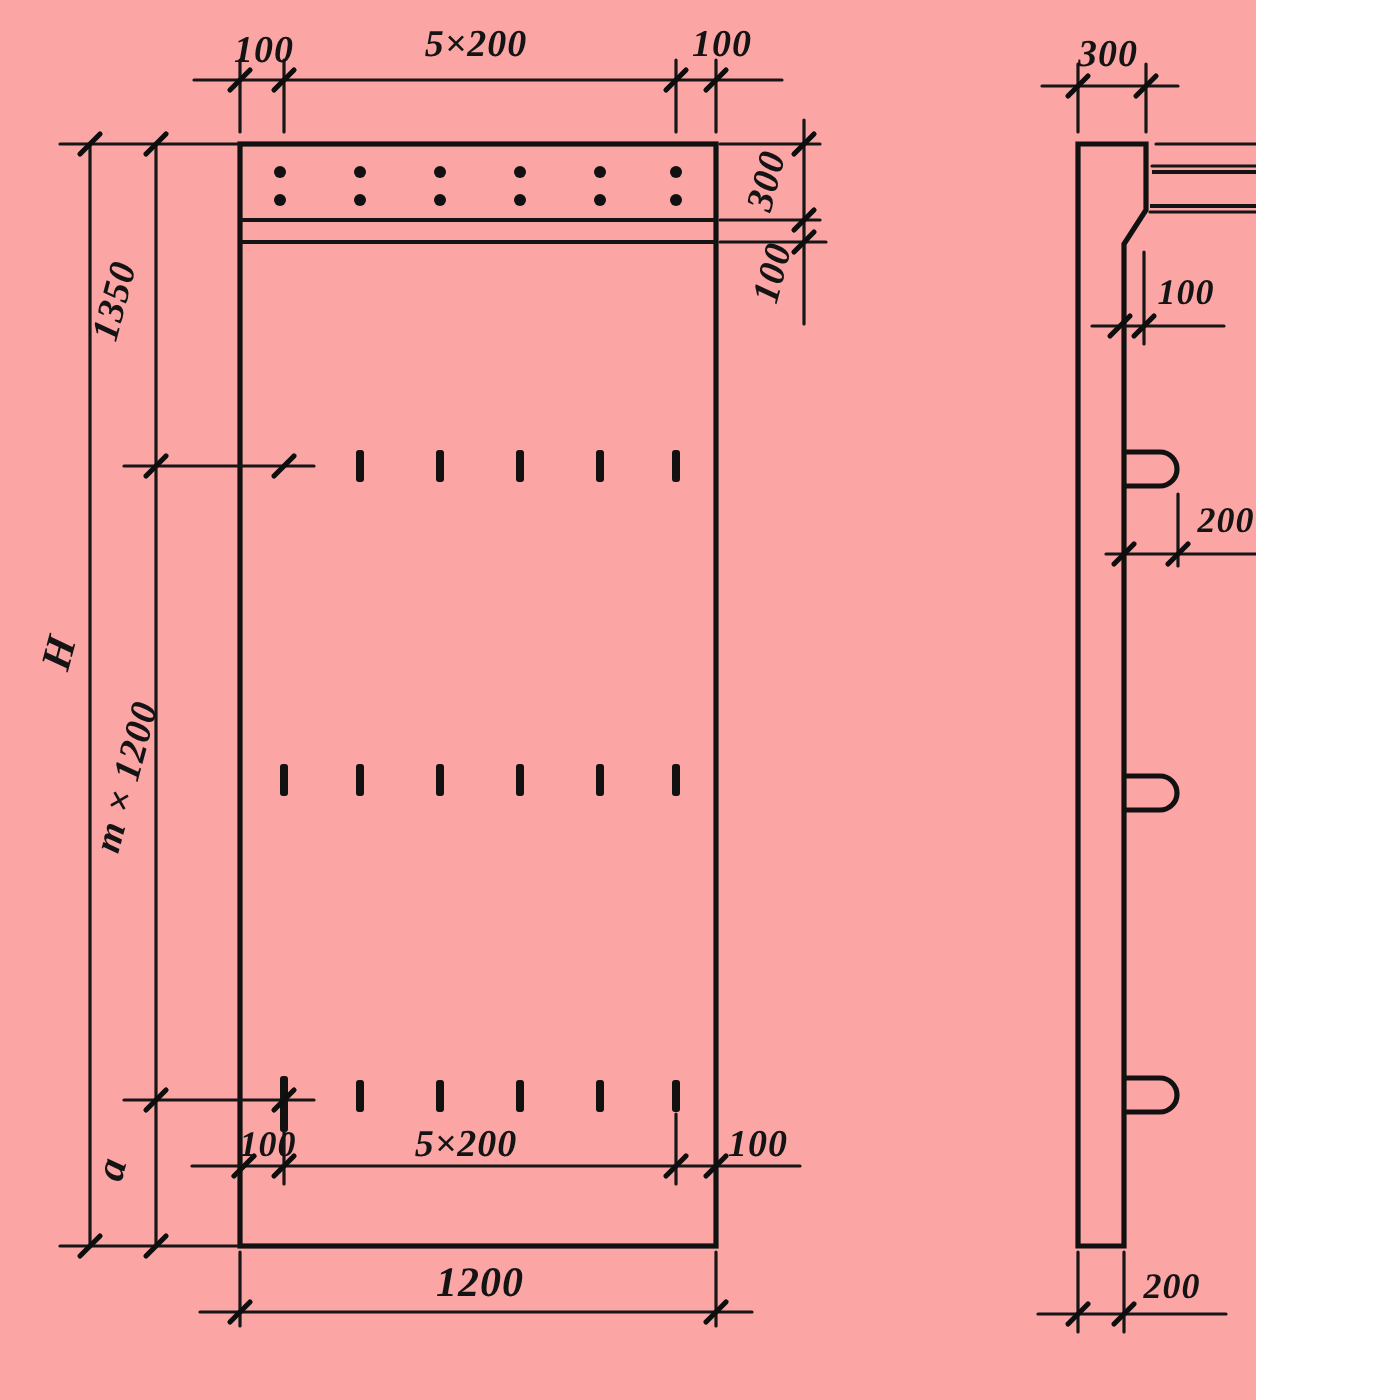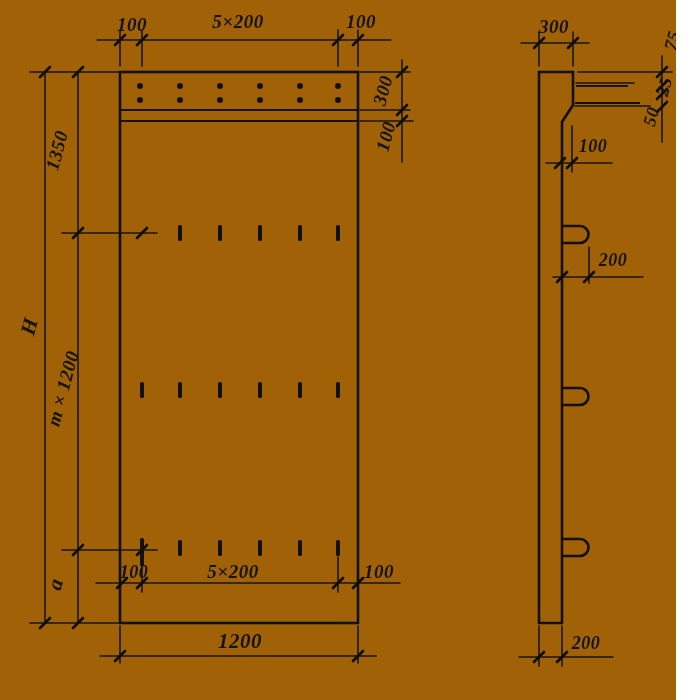--- a/index.html
+++ b/index.html
@@ -1,17 +1,17 @@
 <!DOCTYPE html>
 <html><head>
 <meta charset="utf-8">
 <style>
   html,body{margin:0;padding:0;background:#ffffff;}
   .stage{
-    width:676px;height:700px;position:relative;background:#a16207;
+    width:628px;height:700px;position:relative;background:#fca5a5;
     font-family:"Liberation Serif", serif;
     overflow:hidden;
   }
   svg{display:block}
   .dim{
     font-family:"Liberation Serif", serif;
     font-style:italic;
     font-weight:bold;
     font-size:19px;
     fill:#141414;

